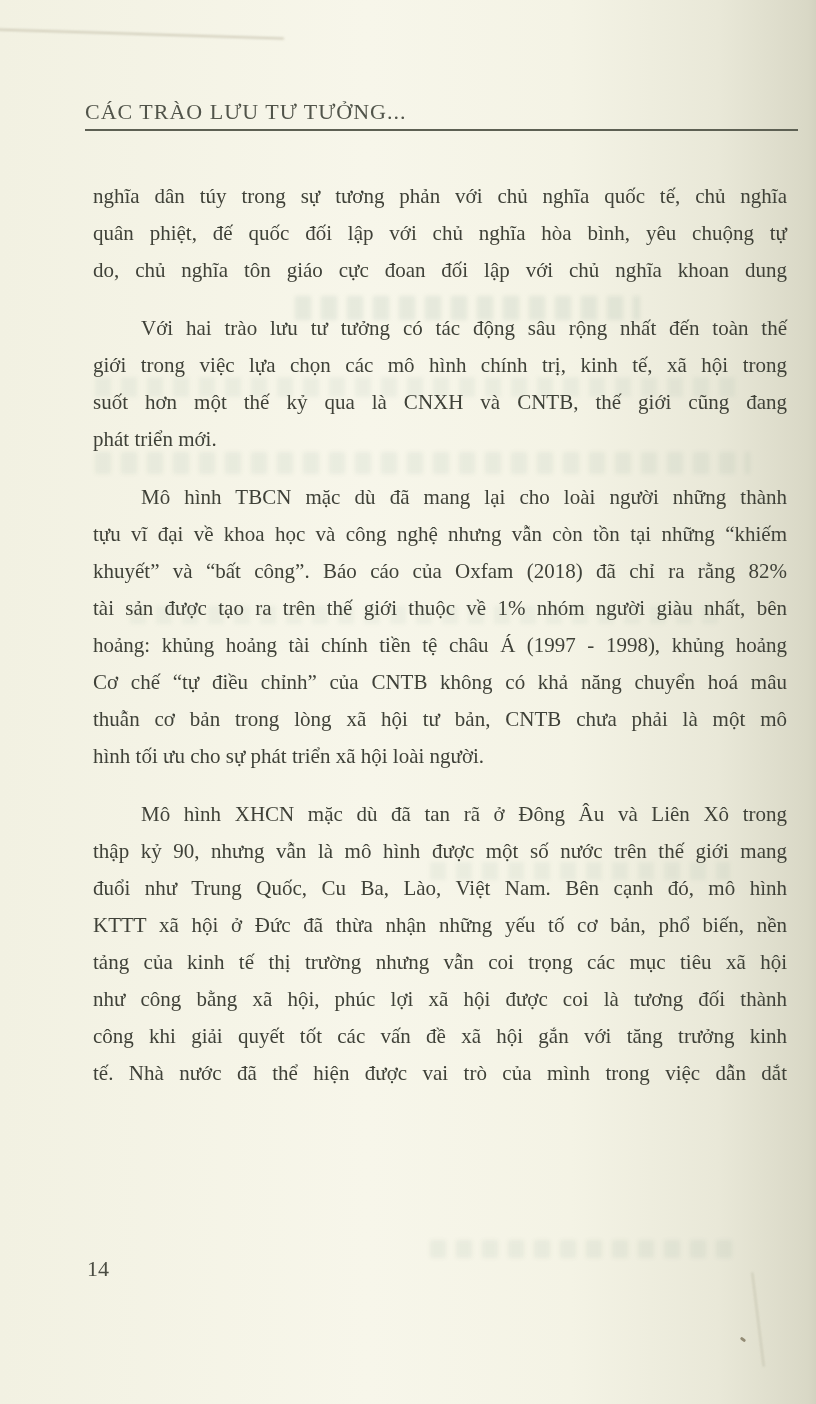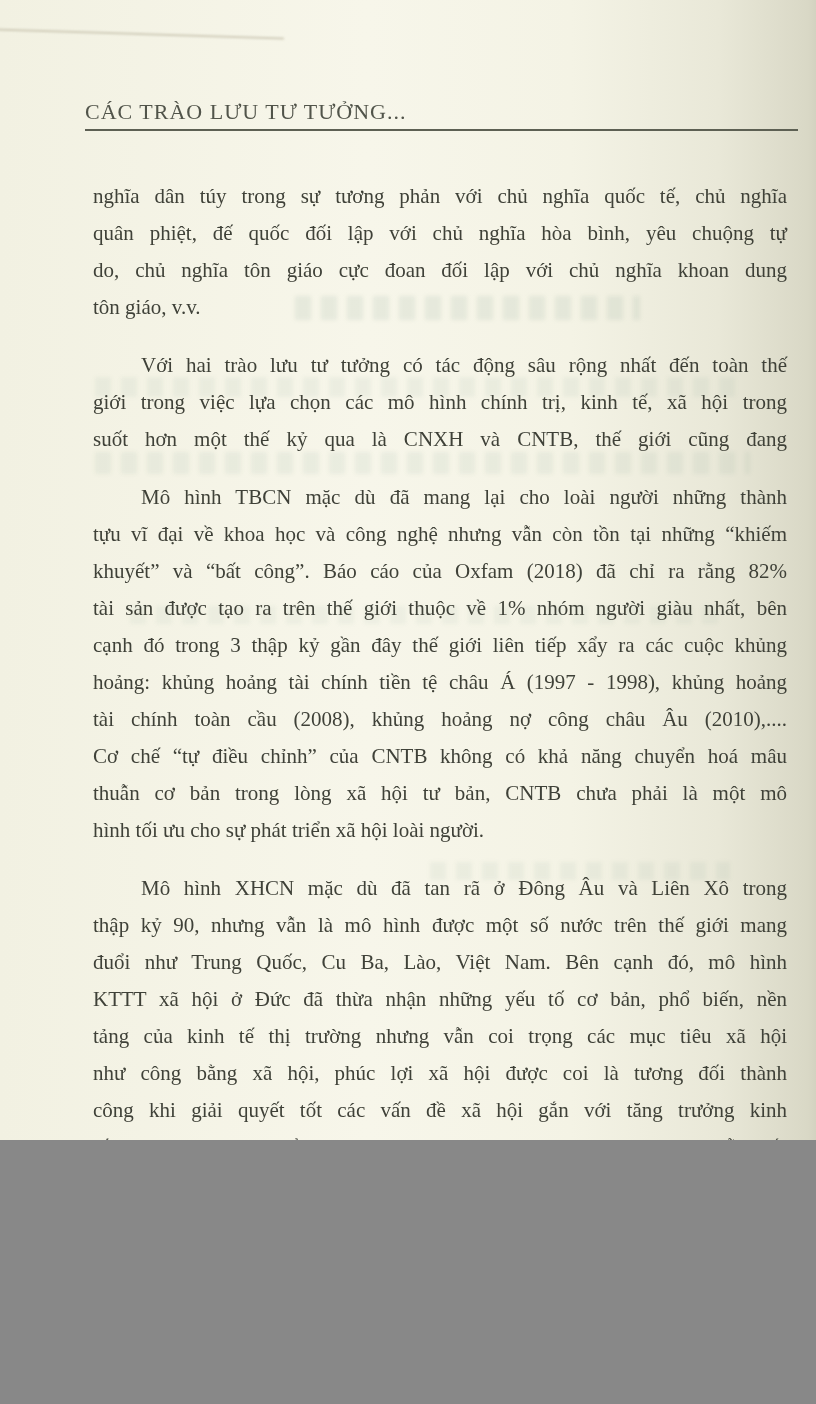--- a/index.html
+++ b/index.html
@@ -1,19 +1,19 @@
 <!DOCTYPE html>
 <html><head>
 <meta charset="utf-8">
 <style>
   html, body { margin: 0; padding: 0; background: #888; }
   .page {
     position: relative;
     width: 816px;
-    height: 1140px;
+    height: 1404px;
     margin: 0 auto;
     background: linear-gradient(to right, #f2f1e2 0%, #f7f6ea 45%, #f4f3e5 70%, #e9e8d8 88%, #d9d8c6 99%, #d3d2c0 100%);
     overflow: hidden;
     font-family: "Liberation Serif", "DejaVu Serif", serif;
   }
   .crease {
     position: absolute;
     top: 33px; left: -6px;
     width: 290px; height: 2px;
     background: rgba(173,168,143,0.5);
@@ -110,37 +110,35 @@
 
   <div class="running-header">CÁC TRÀO LƯU TƯ TƯỞNG...</div>
   <div class="header-rule"></div>
 
   <div class="page-body">
 
     <div class="para">
       <div class="line">nghĩa dân túy trong sự tương phản với chủ nghĩa quốc tế, chủ nghĩa</div>
       <div class="line">quân phiệt, đế quốc đối lập với chủ nghĩa hòa bình, yêu chuộng tự</div>
       <div class="line">do, chủ nghĩa tôn giáo cực đoan đối lập với chủ nghĩa khoan dung</div>
-      <div class="line short">tôn giáo, v.v.</div>
     </div>
 
     <div class="para">
       <div class="line ind">Với hai trào lưu tư tưởng có tác động sâu rộng nhất đến toàn thế</div>
       <div class="line">giới trong việc lựa chọn các mô hình chính trị, kinh tế, xã hội trong</div>
       <div class="line">suốt hơn một thế kỷ qua là CNXH và CNTB, thế giới cũng đang</div>
+      <div class="line short">phát triển mới.</div>
     </div>
 
     <div class="para">
       <div class="line ind">Mô hình TBCN mặc dù đã mang lại cho loài người những thành</div>
       <div class="line">tựu vĩ đại về khoa học và công nghệ nhưng vẫn còn tồn tại những “khiếm</div>
       <div class="line">khuyết” và “bất công”. Báo cáo của Oxfam (2018) đã chỉ ra rằng 82%</div>
       <div class="line">tài sản được tạo ra trên thế giới thuộc về 1% nhóm người giàu nhất, bên</div>
-      <div class="line">cạnh đó trong 3 thập kỷ gần đây thế giới liên tiếp xẩy ra các cuộc khủng</div>
       <div class="line">hoảng: khủng hoảng tài chính tiền tệ châu Á (1997 - 1998), khủng hoảng</div>
-      <div class="line">tài chính toàn cầu (2008), khủng hoảng nợ công châu Âu (2010),....</div>
       <div class="line">Cơ chế “tự điều chỉnh” của CNTB không có khả năng chuyển hoá mâu</div>
       <div class="line">thuẫn cơ bản trong lòng xã hội tư bản, CNTB chưa phải là một mô</div>
       <div class="line short">hình tối ưu cho sự phát triển xã hội loài người.</div>
     </div>
 
     <div class="para">
       <div class="line ind">Mô hình XHCN mặc dù đã tan rã ở Đông Âu và Liên Xô trong</div>
       <div class="line">thập kỷ 90, nhưng vẫn là mô hình được một số nước trên thế giới mang</div>
       <div class="line">đuổi như Trung Quốc, Cu Ba, Lào, Việt Nam. Bên cạnh đó, mô hình</div>
       <div class="line">KTTT xã hội ở Đức đã thừa nhận những yếu tố cơ bản, phổ biến, nền</div>

